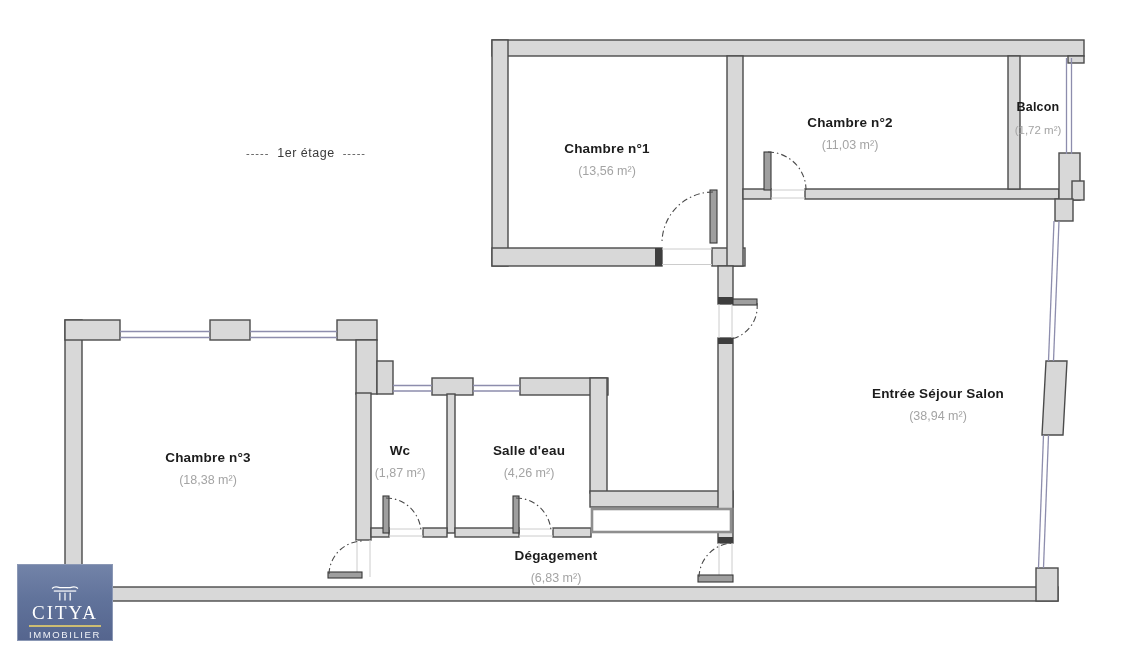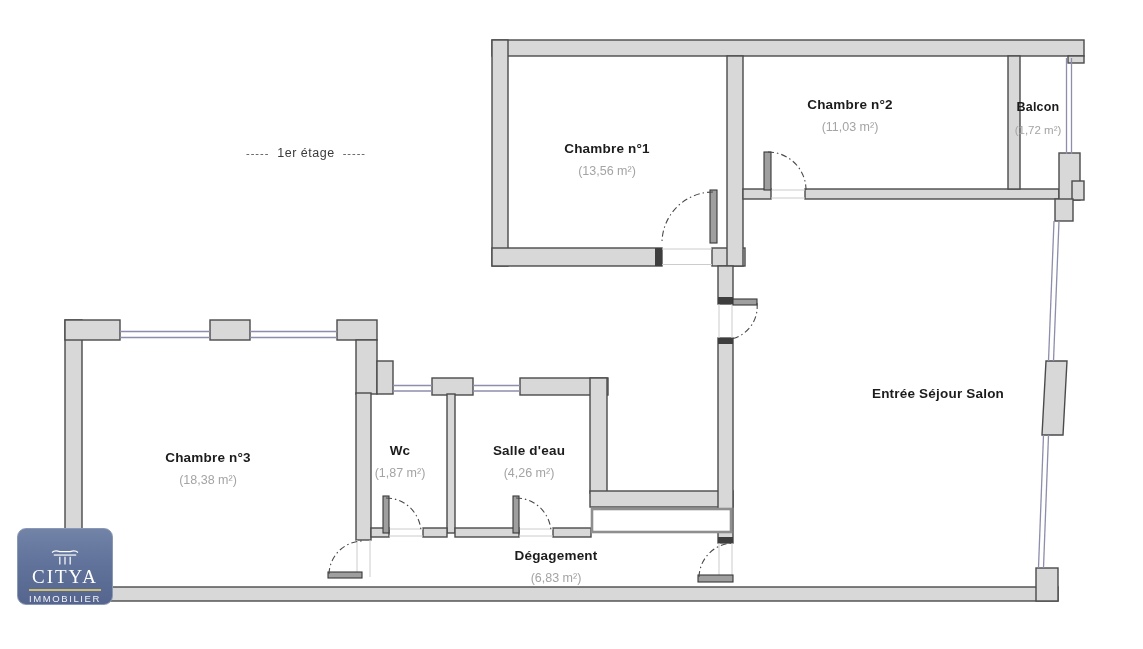--- a/index.html
+++ b/index.html
@@ -12,23 +12,23 @@
   .room-label.align-left{text-align:center;}
   .room-name{font-size:13.5px;font-weight:bold;color:#1c1c1c;letter-spacing:.2px;line-height:17px;}
   .room-area{font-size:12.5px;color:#a4a4a4;line-height:16px;margin-top:6px;}
   .floor-label{
     position:absolute;left:238px;top:146px;width:180px;text-align:left;
     font-size:12.5px;color:#3a3a3a;letter-spacing:.5px;
   }
   .floor-label .dashes{color:#555;letter-spacing:1px;margin:0 8px;font-size:11px;}
   
   .logo{
-    position:absolute;left:17px;top:528px;width:96px;height:77px;box-sizing:border-box;
+    position:absolute;left:17px;top:564px;width:96px;height:77px;box-sizing:border-box;
     background:linear-gradient(180deg,#7283a8 0%,#61739b 45%,#55658e 100%);
-    border:1px solid #8b98b5;border-radius:9px;
+    border:1px solid #8b98b5;border-radius:0;
     display:flex;flex-direction:column;align-items:center;justify-content:center;
     padding-top:20px;
   }
   .logo-brand{
     font-family:"Liberation Serif","DejaVu Serif",serif;
     color:#ffffff;font-size:19px;letter-spacing:2px;line-height:20px;margin-top:1px;
   }
   .logo-line{width:72px;height:2px;background:#cdbd72;margin:2px 0 2px 0;}
   .logo-sub{color:#f0f2f7;font-size:9.5px;letter-spacing:1.6px;line-height:11px;}
 </style>
@@ -160,32 +160,33 @@
 
   <div class="floor-label">
     <span class="dashes">-----</span><span>1er étage</span><span class="dashes">-----</span>
   </div>
 
   <div class="room-label" style="left:527px;top:140px;width:160px;">
     <div class="room-name">Chambre n°1</div>
     <div class="room-area">(13,56 m²)</div>
   </div>
 
-  <div class="room-label" style="left:770px;top:96px;width:160px;">
+  <div class="room-label" style="left:770px;top:114px;width:160px;">
     <div class="room-name">Chambre n°2</div>
     <div class="room-area">(11,03 m²)</div>
   </div>
 
   <div class="room-label" style="left:1007px;top:99px;width:62px;">
     <div class="room-name" style="font-size:12.5px;text-align:center;">Balcon</div>
     <div class="room-area" style="font-size:11.5px;">(1,72 m²)</div>
   </div>
 
   <div class="room-label align-left" style="left:838px;top:385px;width:200px;">
     <div class="room-name">Entrée Séjour Salon</div>
+    <div class="room-area">(38,94 m²)</div>
   </div>
 
   <div class="room-label" style="left:128px;top:449px;width:160px;">
     <div class="room-name">Chambre n°3</div>
     <div class="room-area">(18,38 m²)</div>
   </div>
 
   <div class="room-label" style="left:350px;top:442px;width:100px;">
     <div class="room-name">Wc</div>
     <div class="room-area">(1,87 m²)</div>

